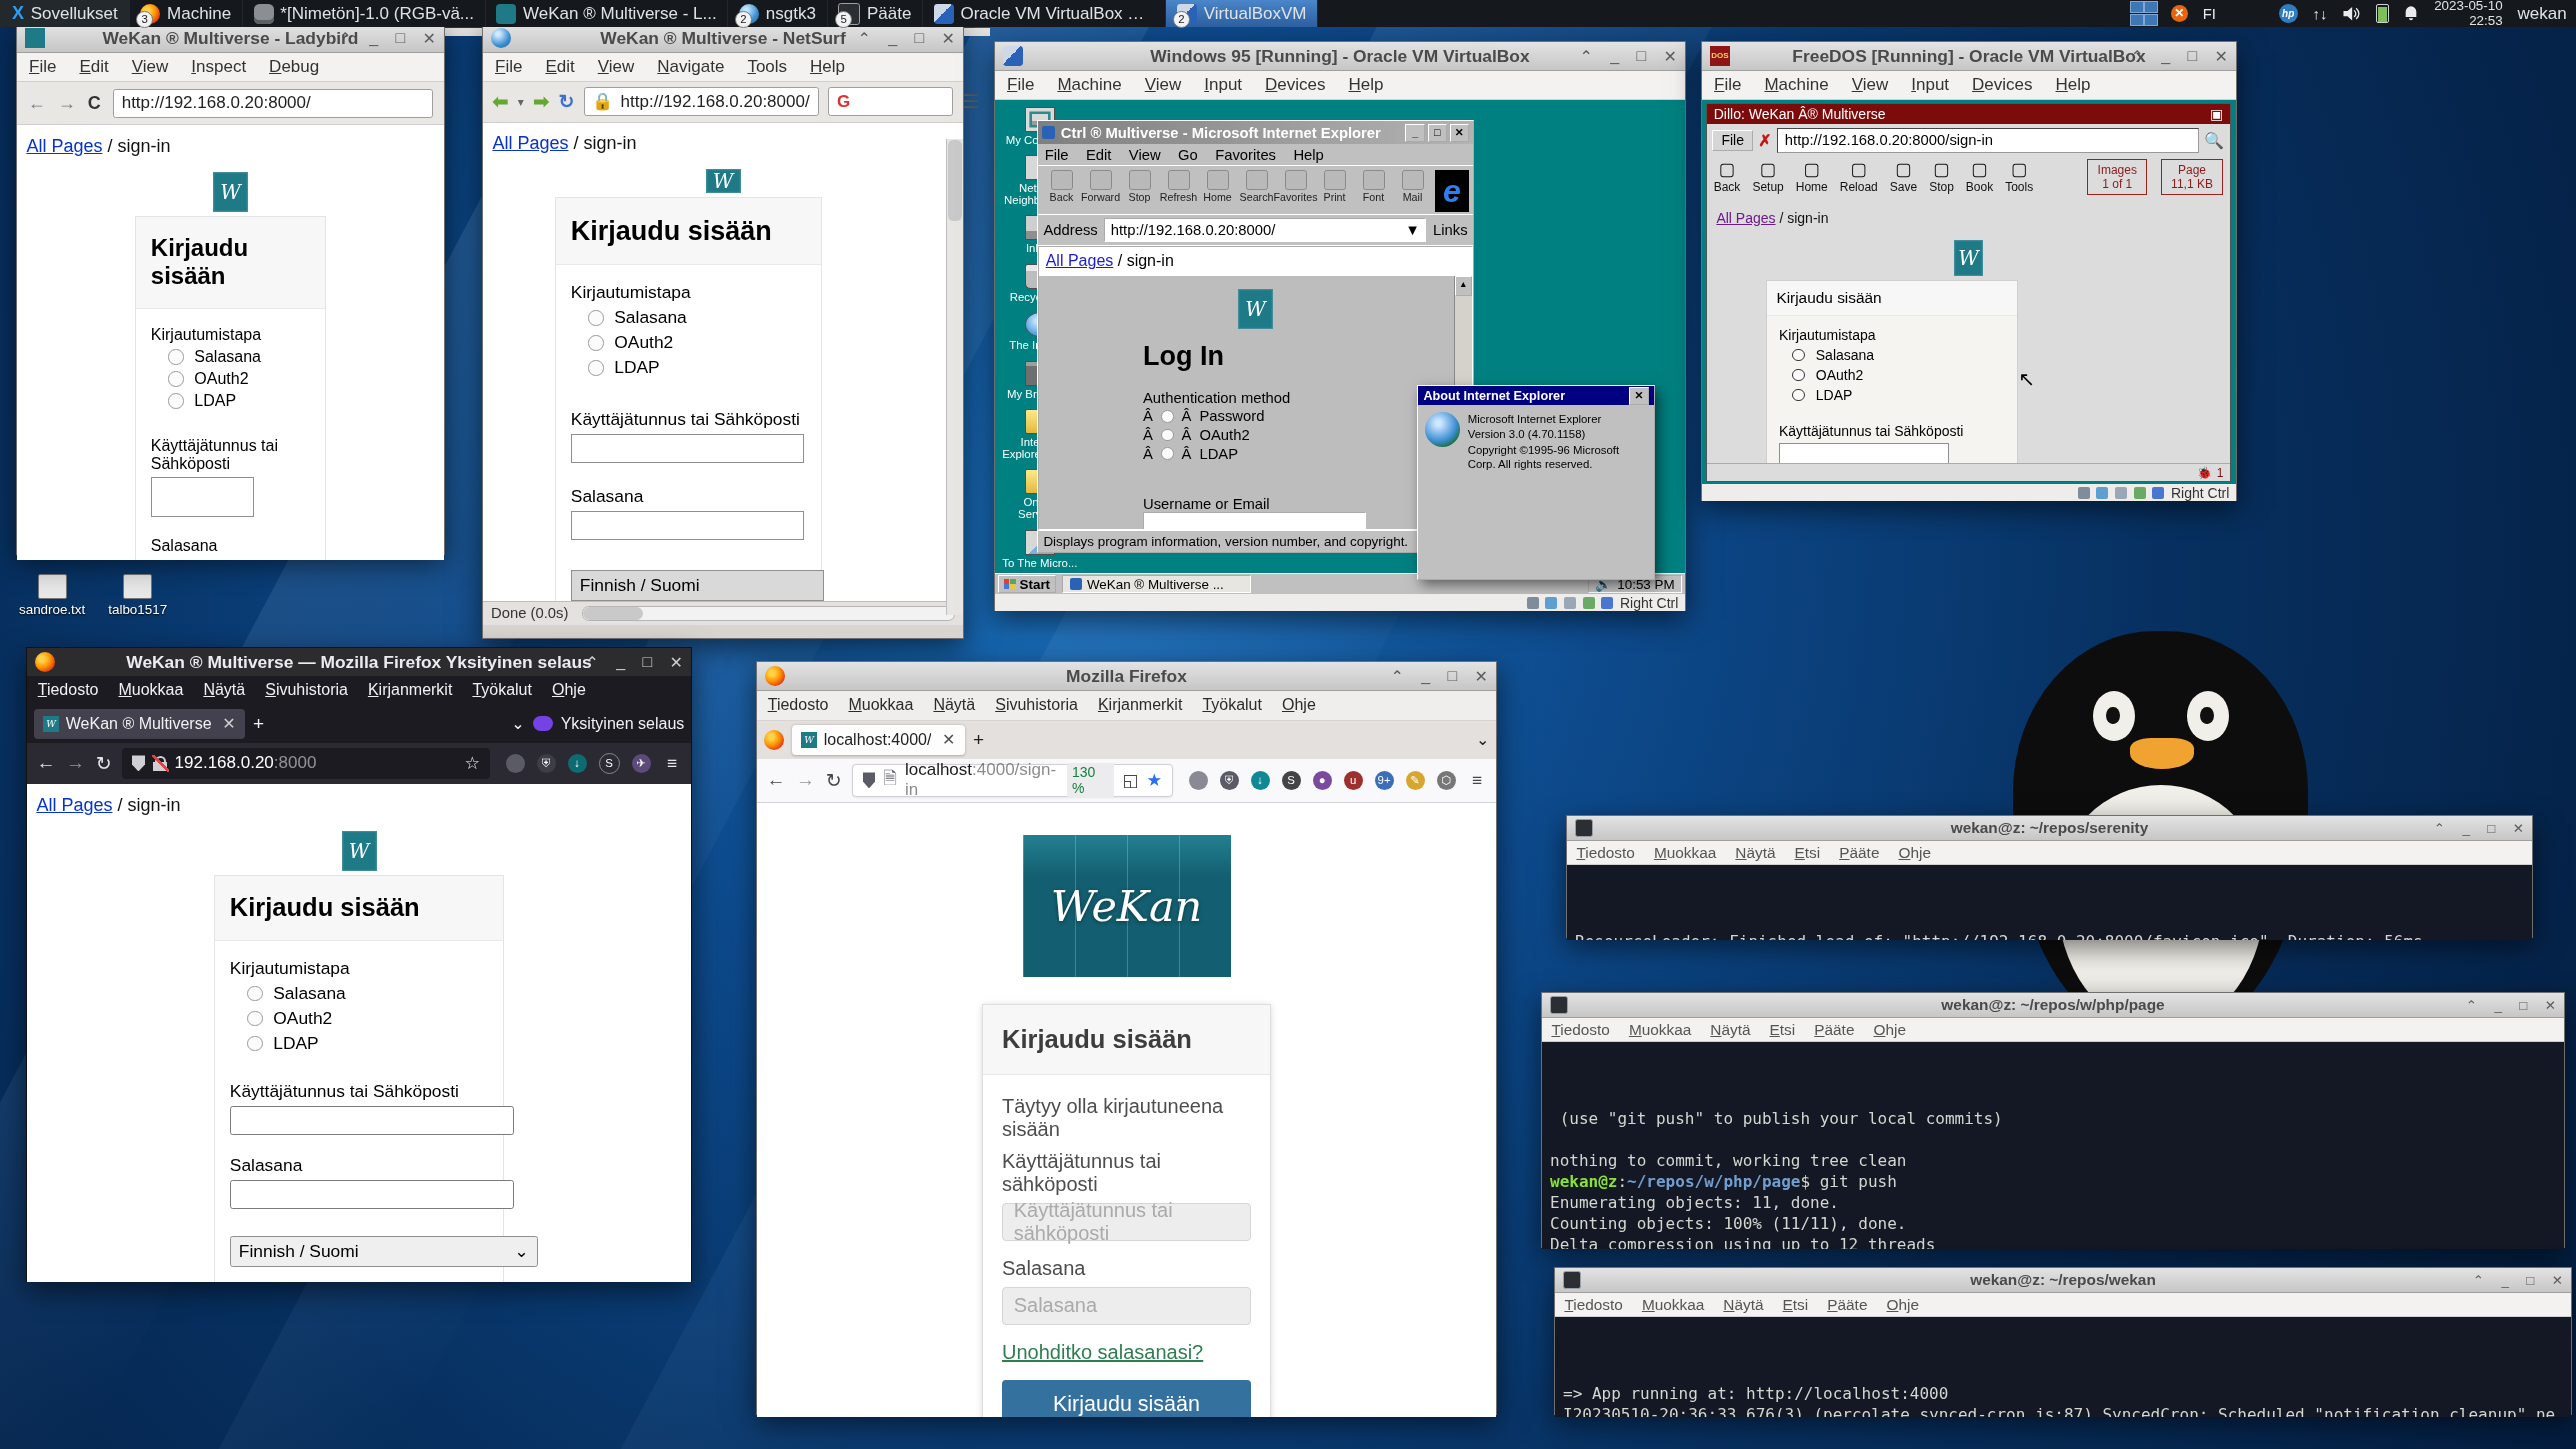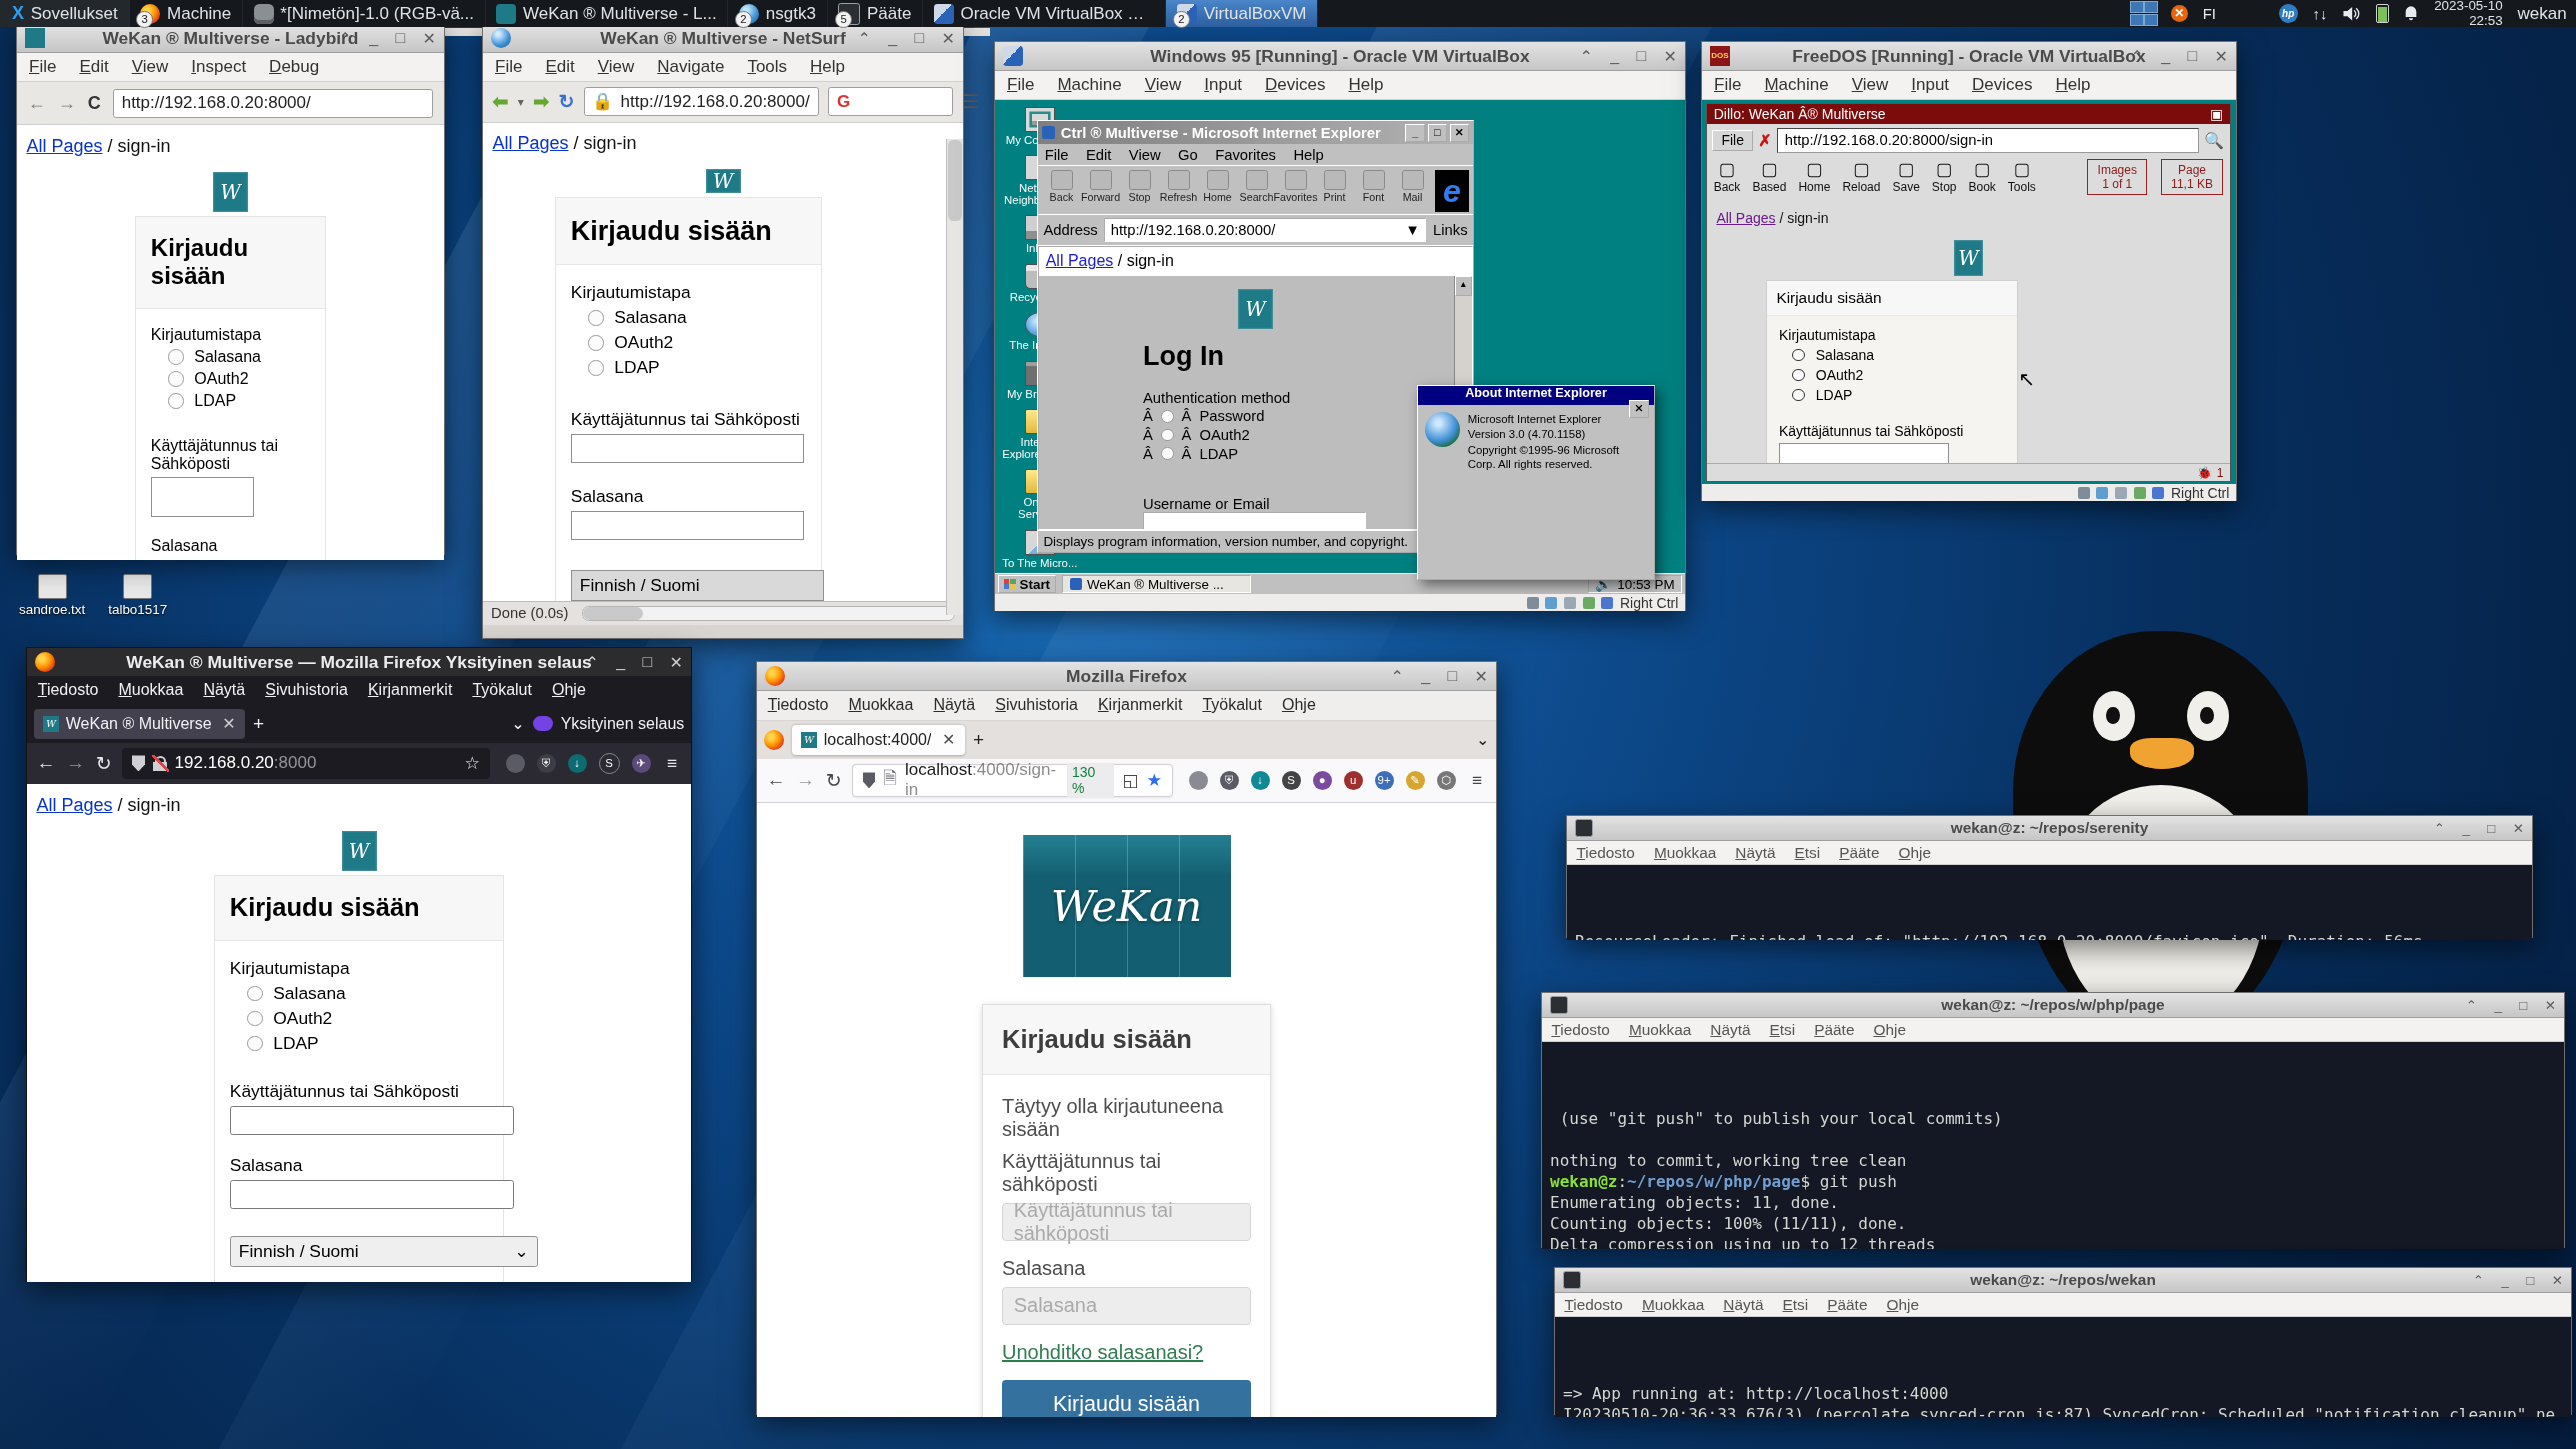--- a/index.html
+++ b/index.html
@@ -114,21 +114,21 @@
   .iescroll b{height:17.4px;background:#c0c0c0;border:1.3px outset #fff;font-size:8.7px;text-align:center;line-height:14.8px;}
   
   .w95task{position:absolute;left:0;right:0;bottom:0;height:20px;background:#c0c0c0;border-top:1.3px solid #fff;display:flex;align-items:center;gap:5.4px;padding:0 2.7px;font-size:13.4px;}
   .startb{display:flex;align-items:center;gap:4px;border:1.3px outset #fff;background:#c0c0c0;padding:0.7px 5.4px;font-weight:bold;}
   .flag{display:grid;grid-template-columns:5.4px 5.4px;grid-gap:0.7px;}
   .flag i{width:5.4px;height:4.7px;}
   .taskb{display:flex;align-items:center;gap:5.4px;border:1.3px inset #fff;background:#e8e6e1;padding:0.7px 6.7px;width:174px;}
   .w95tray{margin-left:auto;border:1.3px inset #fff;display:flex;align-items:center;gap:5.4px;padding:0.7px 6.7px;}
   
   #about{position:absolute;left:422px;top:285px;width:236px;height:193px;background:#c0c0c0;border:1.3px outset #fff;box-shadow:4px 5.4px 12px rgba(0,0,0,.5);display:flex;flex-direction:column;font-size:11.4px;z-index:5;}
-  .ab-title{height:19px;background:#000080;color:#fff;font-weight:bold;display:flex;align-items:center;padding:0 5.4px;font-size:12.7px;flex-direction:column;}
+  .ab-title{height:19px;background:#000080;color:#fff;font-weight:bold;display:flex;align-items:center;padding:0 5.4px;font-size:12.7px;}
   .ab-body{display:flex;gap:8px;padding:6.7px;}
   .ab-globe{width:35px;height:35px;border-radius:50%;background:radial-gradient(circle at 38% 32%,#cfe8ff 8%,#3f8fd6 55%,#176b2f 80%,#12457c 100%);flex:0 0 auto;}
   .ab-text p{margin:0 0 6.7px;line-height:1.25;}
   
   #freedosvm{left:1701px;top:41px;width:534px;height:458px;z-index:13;}
   #freedosvm .vmscreen{height:384px;}
   #dillo{position:absolute;left:4px;top:3.4px;width:523px;height:377px;background:#dcdcdc;border:0.7px solid #555;display:flex;flex-direction:column;}
   .dl-title{height:20px;background:#7c0b0b;color:#fff;display:flex;align-items:center;padding:0 6.7px;font-size:14px;}
   .dl-url{display:flex;align-items:center;gap:5.4px;padding:3.4px 5.4px;}
   .dl-file{border:0.7px outset #fff;background:#d6d6d6;padding:1.3px 8px;font-size:14px;}
@@ -734,21 +734,21 @@
         </div>
         <div class="dl-tools">
           <span style="display:flex;gap:12px;">
 
           <span class="dlbtn">
                 <b>▢</b>
                 <span>Back</span>
               </span>
               <span class="dlbtn">
                 <b>▢</b>
-                <span>Based</span>
+                <span>Setup</span>
               </span>
               <span class="dlbtn">
                 <b>▢</b>
                 <span>Home</span>
               </span>
               <span class="dlbtn">
                 <b>▢</b>
                 <span>Reload</span>
               </span>
               <span class="dlbtn">

